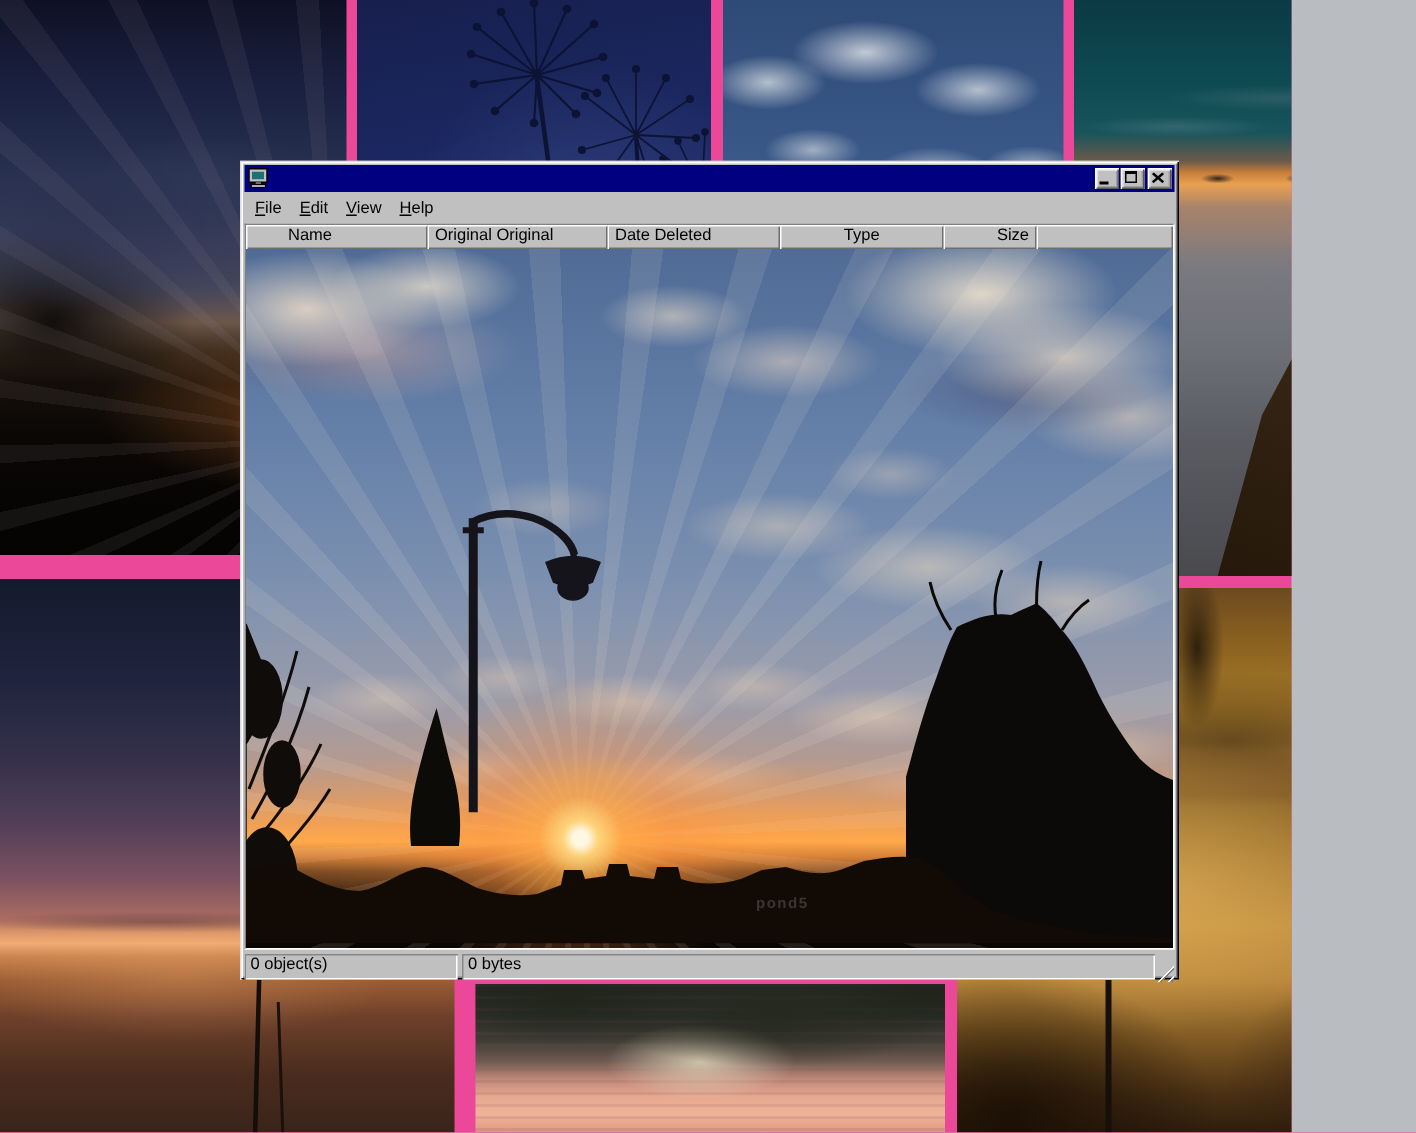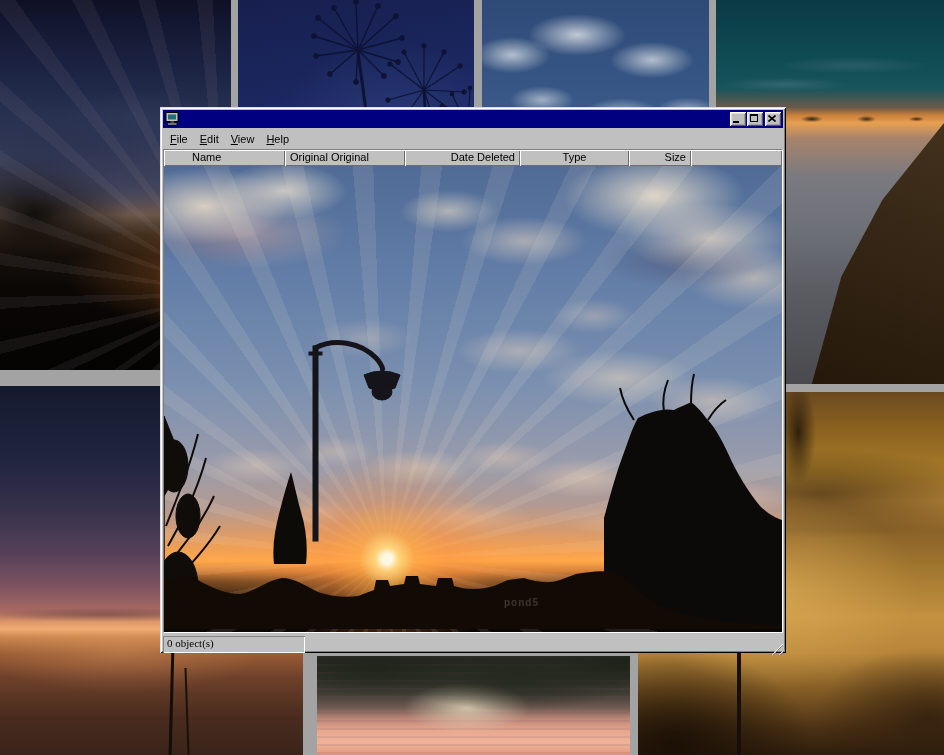--- a/index.html
+++ b/index.html
@@ -1,18 +1,18 @@
 <!DOCTYPE html>
 <html><head>
 <meta charset="utf-8">
 <style>
   html,body{margin:0;padding:0;}
   body{width:944px;height:755px;overflow:hidden;background:#b9bcc0;
        font-family:"Liberation Sans","DejaVu Sans",sans-serif;}
-  .screen{position:relative;width:944px;height:755px;background:#a3a3a3;overflow:hidden;}
+  .screen{position:relative;width:861px;height:755px;background:#ec4899;overflow:hidden;}
 
   
   .tile{position:absolute;overflow:hidden;}
   .t1{left:0;top:0;width:231px;height:370px;
       background-image:
         radial-gradient(circle at 228px 293px, rgba(255,205,110,.95) 0 4px, rgba(242,145,55,.75) 14px, rgba(190,92,36,.45) 34px, rgba(150,70,30,0) 75px),
         radial-gradient(220px 80px at 95% 74%, rgba(205,115,45,.45), rgba(205,115,45,0) 70%),
         repeating-conic-gradient(from 200deg at 228px 293px, rgba(150,140,150,.10) 0 3deg, rgba(150,140,150,0) 3deg 11deg),
         radial-gradient(150px 55px at 25% 38%, rgba(42,50,80,.85), rgba(42,50,80,0) 70%),
         radial-gradient(120px 45px at 60% 33%, rgba(48,56,88,.8), rgba(48,56,88,0) 70%),
@@ -95,21 +95,21 @@
   .menu-item{font-size:11px;color:#000;padding:2px 6px;cursor:default;}
   .menu-item u{text-decoration:underline;}
 
   .client{height:482px;border-top:1px solid #808080;border-left:1px solid #808080;
           border-right:1px solid #fff;border-bottom:1px solid #fff;
           background:#fff;position:relative;overflow:hidden;}
   .colheads{height:16px;display:flex;position:relative;z-index:5;}
   .col{box-sizing:border-box;height:16px;background:#c0c0c0;font-size:11px;color:#000;
        padding:1px 5px 0 5px;white-space:nowrap;overflow:hidden;
        box-shadow:inset 1px 1px 0 #fff, inset -1px -1px 0 #6e6e6e;}
-  .col.c0{width:121px;padding-left:28px;} .col.c1{width:120px;} .col.c2{width:115px;text-align:right;}
+  .col.c0{width:121px;padding-left:28px;} .col.c1{width:120px;} .col.c2{width:115px;}
   .col.c3{width:109px;text-align:center;} .col.c4{width:62px;text-align:right;padding-left:20px;} .col.c5{flex:1;}
 
   
   .photo{position:absolute;left:0;top:16px;right:0;bottom:0;overflow:hidden;
          background:linear-gradient(180deg,#4f6b96 0,#647fa8 120px,#7b90b0 220px,#9a9cab 300px,#b39a92 340px,#cf9b76 365px,#f0a358 385px,#ffae4f 395px,#c97a38 405px,#5f3a1e 415px,#1d1208 430px,#0a0604 463px);}
   .clouds{position:absolute;inset:0;background-image:
       radial-gradient(120px 55px at 40px 40px, rgba(238,221,200,.85), rgba(238,221,200,0) 70%),
       radial-gradient(90px 40px at 120px 25px, rgba(242,228,208,.75), rgba(242,228,208,0) 70%),
       radial-gradient(140px 50px at 85px 68px, rgba(205,175,175,.55), rgba(205,175,175,0) 70%),
       radial-gradient(120px 40px at 60px 72px, rgba(70,72,105,.45), rgba(70,72,105,0) 70%),
@@ -135,21 +135,21 @@
       radial-gradient(100px 24px at 300px 352px, rgba(240,198,165,.4), rgba(240,198,165,0) 70%),
       radial-gradient(80px 20px at 455px 356px, rgba(240,196,162,.4), rgba(240,196,162,0) 70%);}
   .rays{position:absolute;inset:0;background-image:
       radial-gradient(circle at 223px 393px, rgba(255,252,235,.95) 0 5px, rgba(255,220,130,.85) 12px, rgba(255,170,70,.55) 28px, rgba(255,140,60,.25) 60px, rgba(255,140,60,0) 110px),
       radial-gradient(500px 90px at 240px 400px, rgba(255,152,62,.5), rgba(255,152,62,0) 70%),
       repeating-conic-gradient(from 215deg at 223px 393px, rgba(255,238,214,.10) 0 3deg, rgba(255,238,214,0) 3deg 10deg);}
   .sil{position:absolute;inset:0;}
   .watermark{position:absolute;left:340px;top:431px;font-size:10px;font-weight:bold;
              letter-spacing:1px;color:rgba(255,255,255,.17);}
 
-  .statusbar{height:20px;display:flex;gap:3px;padding-top:3px;position:relative;font-family:Liberation Serif, serif;}
+  .statusbar{height:20px;display:flex;gap:3px;padding-top:3px;position:relative;}
   .panel{box-sizing:border-box;height:17px;background:#c0c0c0;font-size:11px;color:#000;
          padding:1px 4px 0 4px;box-shadow:inset 1px 1px 0 #868686, inset -1px -1px 0 #fff;}
   .panel.p1{width:142px;}
   .panel.p2{flex:1;margin-right:13px;}
   .grip{position:absolute;right:0;bottom:1px;width:13px;height:13px;
         clip-path:polygon(100% 0,100% 100%,0 100%);
         background:repeating-linear-gradient(135deg, #fff 0 1px, #808080 1px 2px, rgba(0,0,0,0) 2px 5px);}
 </style>
 </head>
 <body>
@@ -295,16 +295,17 @@
           <path fill="none" stroke="#0c0a08" stroke-width="2" d="M470,254 C462,242 458,232 456,222 M500,246 C498,234 500,224 504,214 M527,238 C527,226 528,216 530,208 M544,254 C550,244 556,238 562,234"></path>
 
           <path fill="#120b05" d="M0,463 L0,416 C10,410 22,408 34,414 C48,422 62,428 76,428 C90,426 104,414 118,412 C130,412 142,420 154,426 C166,430 180,432 194,430 L210,424 L212,414 L224,414 L226,420 L240,418 L242,410 L254,410 L256,418 L272,420 L274,412 L288,412 L290,420 C302,424 316,424 330,420 L344,414 L360,412 C372,416 384,418 396,414 L412,408 C424,406 436,404 448,406 L460,412 L470,420 L480,430 L496,440 L520,448 L560,456 L618,460 L618,463 Z"></path>
         </svg>
         <span class="watermark">pond5</span>
       </div>
     </div>
 
     <div class="statusbar">
       <div class="panel p1">0 object(s)</div>
+      <div class="panel p2">0 bytes</div>
       <div class="grip"></div>
     </div>
   </div>
 </div>
 
 </body></html>

